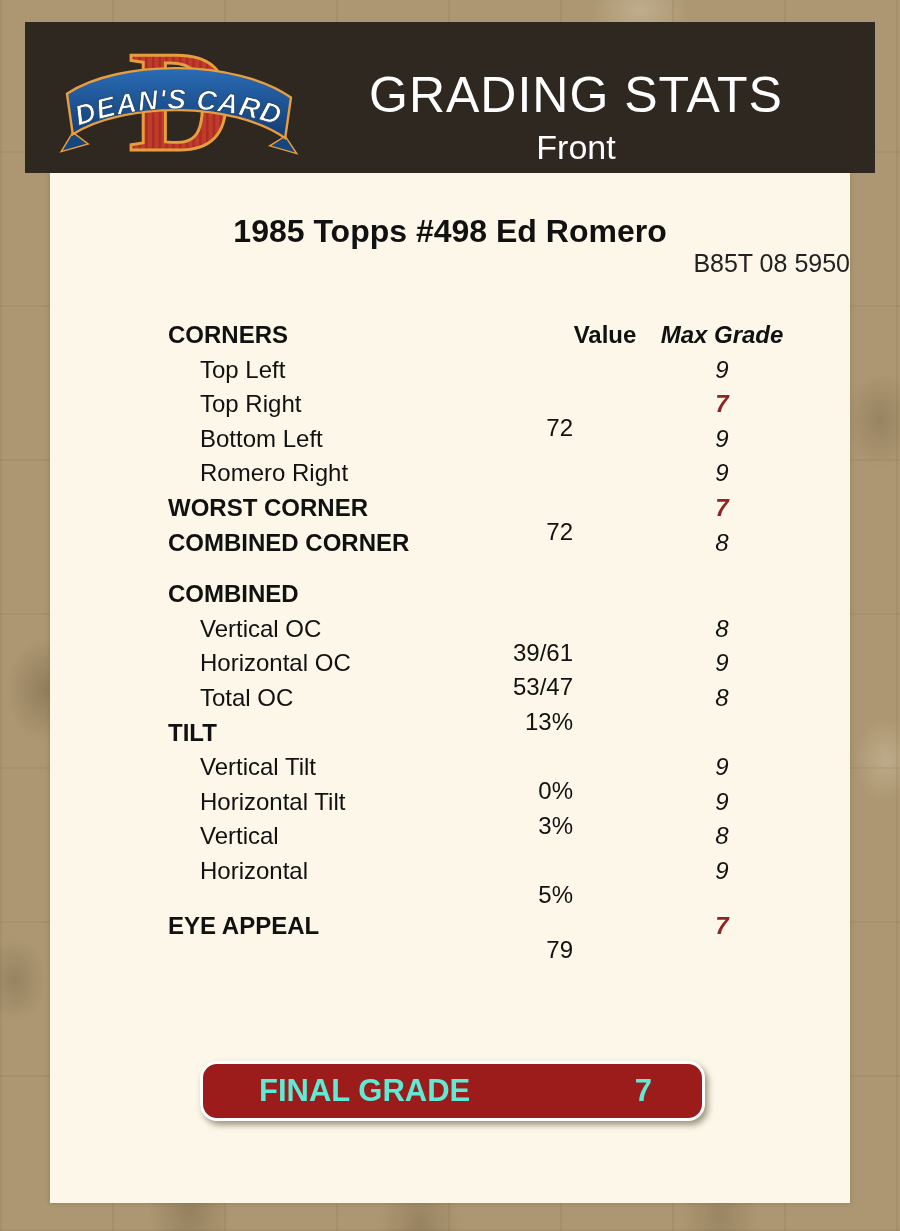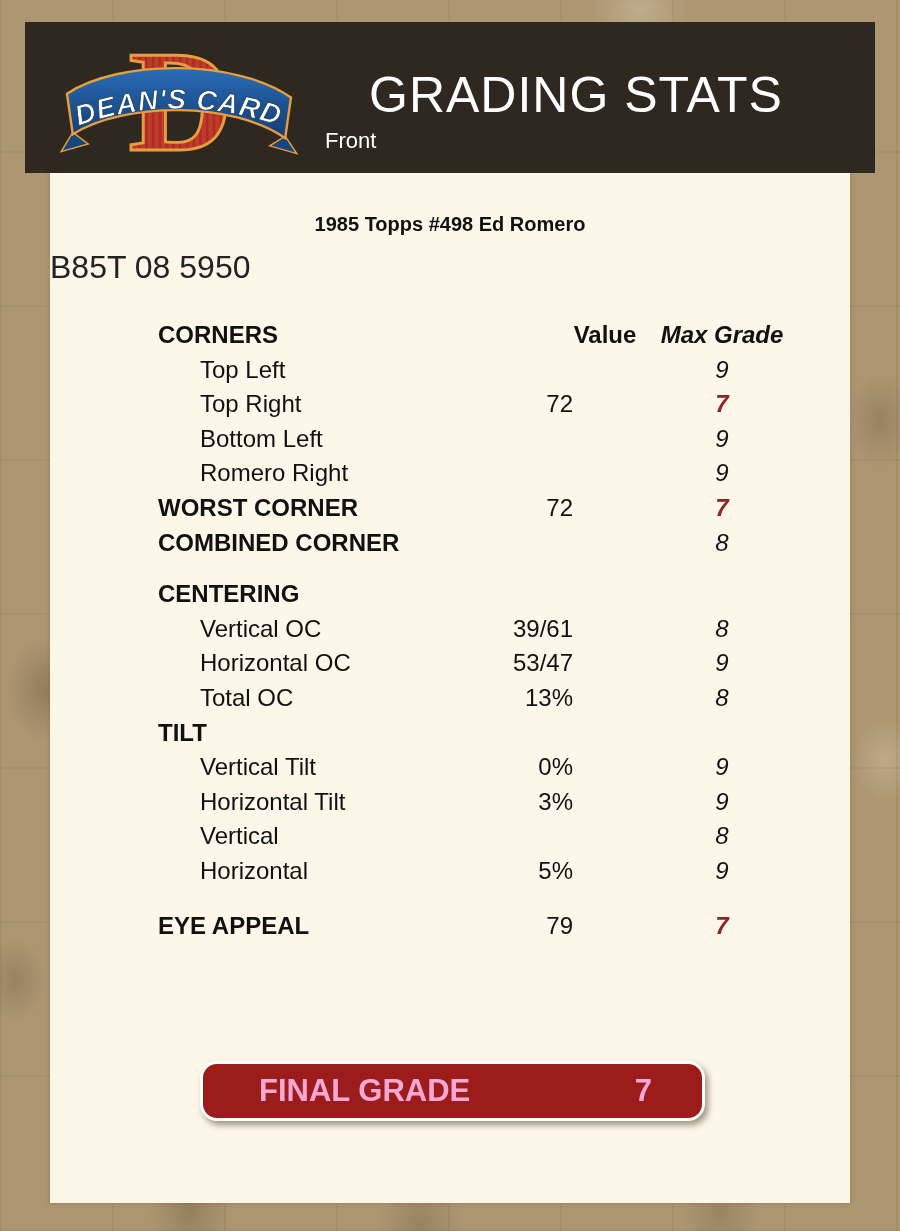--- a/index.html
+++ b/index.html
@@ -26,46 +26,46 @@
       radial-gradient(45px 60px at 885px 760px, rgba(240,230,205,.25), rgba(0,0,0,0) 70%),
       radial-gradient(45px 60px at 15px 980px, rgba(50,40,22,.18), rgba(0,0,0,0) 70%),
       var(--page-bg);
   }
 
   .header-bar{position:absolute;left:25px;top:22px;width:850px;height:151px;
     background:var(--header-bg);}
   .logo{position:absolute;left:28px;top:8px;width:250px;height:140px;}
   .header-titles{position:absolute;left:300px;top:0;width:502px;height:186px;color:#ffffff;}
   .ht-title{position:absolute;top:44px;width:100%;text-align:center;font-size:50px;letter-spacing:1px;}
-  .ht-sub{position:absolute;top:106px;width:100%;text-align:left;font-size:22px;}
+  .ht-sub{position:absolute;top:106px;width:100%;text-align:center;font-size:34px;}
 
   .panel{position:absolute;left:50px;top:173px;width:800px;height:1030px;
     background:var(--panel-bg); box-shadow:0 0 5px rgba(70,55,35,.25);}
   .card-title{position:absolute;top:40px;width:100%;text-align:center;
-    font-size:20px;font-weight:bold;color:var(--ink);}
-  .card-code{position:absolute;top:76px;width:100%;text-align:left;
-    font-size:32px;color:#222222;}
+    font-size:32px;font-weight:bold;color:var(--ink);}
+  .card-code{position:absolute;top:76px;width:100%;text-align:right;
+    font-size:25px;color:#222222;}
 
   .grades{position:absolute;left:102px;top:145px;width:660px;font-size:24px;color:var(--ink);}
   .grow{position:relative;height:34.6px;line-height:34.6px;white-space:nowrap;}
   .grow.bold .cell-label{font-weight:bold;}
-  .cell-label{position:absolute;left:6px;}
+  .cell-label{position:absolute;left:16px;}
   .grow.indent .cell-label{left:48px;}
-  .cell-value{position:absolute;left:0;width:421px;text-align:right;}
+  .cell-value{position:absolute;left:0;width:421px;text-align:right;margin-top:24px;}
   .cell-max{position:absolute;left:485px;width:170px;text-align:center;font-style:italic;}
   .cell-vhead{position:absolute;left:383px;width:140px;text-align:center;font-weight:bold;}
   .cell-mhead{font-weight:bold;}
   .max-red{color:var(--grade-red);font-weight:bold;}
 
   .final-grade{position:absolute;left:150px;top:888px;width:505px;height:60px;
     background:var(--accent-red);
     border:3px solid #ffffff;border-radius:17px;
     box-shadow:3px 4px 6px rgba(95,82,60,.6);
     display:flex;align-items:center;justify-content:space-between;
-    padding:0 50px 0 56px;color:#f9a8d4;font-weight:bold;font-size:31px;cursor:default;}
+    padding:0 50px 0 56px;color:#5eead4;font-weight:bold;font-size:31px;cursor:default;}
 </style>
 </head>
 <body>
 
 <div class="page">
   <div class="bg-collage"></div>
 
   <div class="header-bar">
     <svg class="logo" viewBox="0 0 250 145" xmlns="http://www.w3.org/2000/svg">
       <defs>
@@ -127,21 +127,21 @@
           <div class="grow bold">
     <span class="cell-label">WORST CORNER</span>
     <span class="cell-value">72</span>
     <span class="cell-max max-red">7</span>
   </div>
           <div class="grow bold">
     <span class="cell-label">COMBINED CORNER</span>
     <span class="cell-max">8</span>
   </div>
           <div class="grow bold" style="margin-top: 17px;">
-    <span class="cell-label">CENTERING</span>
+    <span class="cell-label">COMBINED</span>
     <span class="cell-value"></span>
     <span class="cell-max"></span>
   </div>
           <div class="grow indent">
     <span class="cell-label">Vertical OC</span>
     <span class="cell-value">39/61</span>
     <span class="cell-max">8</span>
   </div>
           <div class="grow indent">
     <span class="cell-label">Horizontal OC</span>

